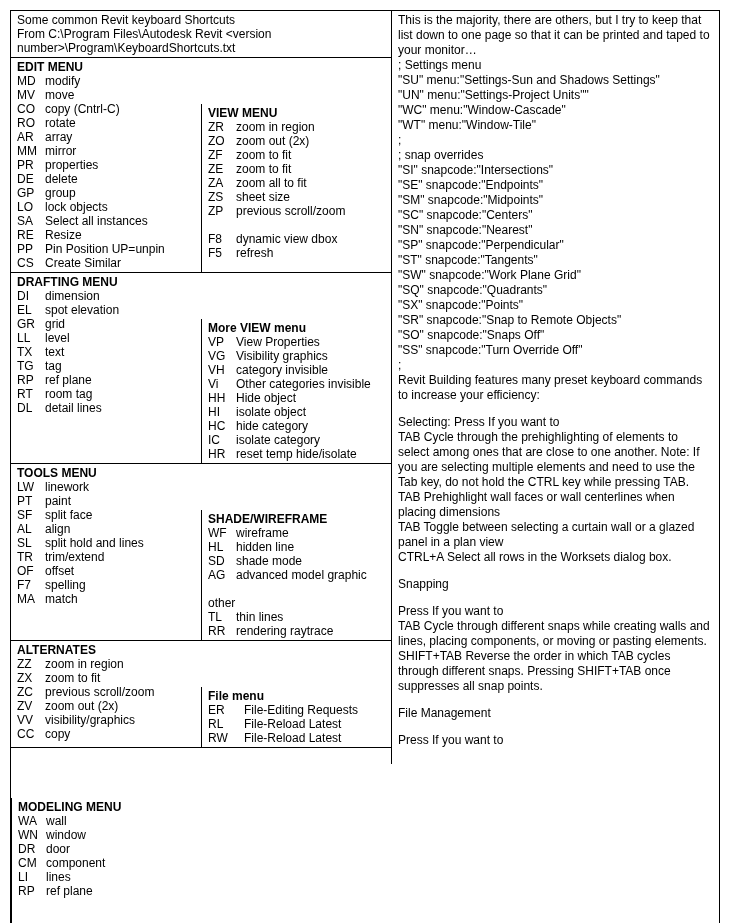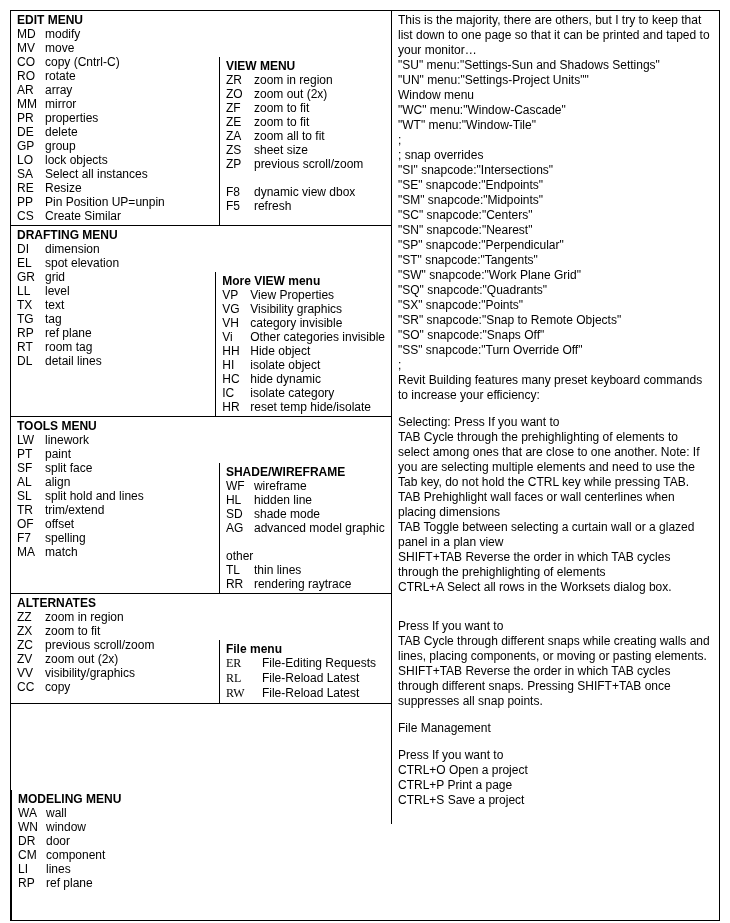--- a/index.html
+++ b/index.html
@@ -29,21 +29,20 @@
     box-sizing: border-box;
     padding: 2px 6px;
   }
   .top-note {
     padding: 2px 6px;
     border-bottom: 1px solid #000;
   }
   .row {
     display: flex;
     border-bottom: 1px solid #000;
-    gap: 36px;
   }
   .col {
     flex: 1 1 50%;
     padding: 2px 6px;
     box-sizing: border-box;
   }
   .col + .col {
     border-left: 1px solid #000;
     margin-top: 46px;
   }
@@ -53,41 +52,44 @@
   .item {
     white-space: nowrap;
   }
   .code {
     display: inline-block;
     width: 28px;
   }
   .code-wide {
     display: inline-block;
     width: 36px;
-    font-family: Liberation Serif, serif;
   }
   .right p {
     margin: 0;
     line-height: 1.25;
   }
   .right .gap {
     height: 12px;
   }
   .clearfix::after {
     content: "";
     display: block;
     clear: both;
   }
 </style>
 </head>
 <body>
 
 <div class="page clearfix">
 
   <div class="left">
+    <div class="top-note">
+      <div>Some common Revit keyboard Shortcuts</div>
+      <div>From  C:\Program Files\Autodesk Revit &lt;version number&gt;\Program\KeyboardShortcuts.txt</div>
+    </div>
 
     <div class="row">
       <div class="col">
         <div class="menu-title">EDIT MENU</div>
         <div>
             <div class="item"><span class="code">MD</span><span>modify</span></div>
             <div class="item"><span class="code">MV</span><span>move</span></div>
             <div class="item"><span class="code">CO</span><span>copy (Cntrl-C)</span></div>
             <div class="item"><span class="code">RO</span><span>rotate</span></div>
             <div class="item"><span class="code">AR</span><span>array</span></div>
@@ -136,21 +138,21 @@
       </div>
       <div class="col">
         <div class="menu-title">More VIEW menu</div>
         <div>
             <div class="item"><span class="code">VP</span><span>View Properties</span></div>
             <div class="item"><span class="code">VG</span><span>Visibility graphics</span></div>
             <div class="item"><span class="code">VH</span><span>category invisible</span></div>
             <div class="item"><span class="code">Vi</span><span>Other categories invisible</span></div>
             <div class="item"><span class="code">HH</span><span>Hide object</span></div>
             <div class="item"><span class="code">HI</span><span>isolate object</span></div>
-            <div class="item"><span class="code">HC</span><span>hide dynamic</span></div>
+            <div class="item"><span class="code">HC</span><span>hide category</span></div>
             <div class="item"><span class="code">IC</span><span>isolate category</span></div>
             <div class="item"><span class="code">HR</span><span>reset temp hide/isolate</span></div>
           </div>
       </div>
     </div>
 
     <div class="row">
       <div class="col">
         <div class="menu-title">TOOLS MENU</div>
         <div>
@@ -215,26 +217,26 @@
             <div class="item"><span class="code">RP</span><span>ref plane</span></div>
           </div>
         <br><br>
       </div>
     </div>
   </div>
 
   <div class="right">
     <p>This is the majority, there are others, but I try to keep that list down to one page so that it can be printed and taped to your monitor…</p>
 
+    <p>; Settings menu</p>
     <div>
         <p>"SU"  menu:"Settings-Sun and Shadows Settings"</p>
         <p>"UN"  menu:"Settings-Project Units""</p>
       </div>
 
-    <p>Window menu</p>
     <div>
         <p>"WC"  menu:"Window-Cascade"</p>
         <p>"WT"  menu:"Window-Tile"</p>
       </div>
 
     <p>;</p>
     <p>; snap overrides</p>
     <div>
         <p>"SI"    snapcode:"Intersections"</p>
         <p>"SE"   snapcode:"Endpoints"</p>
@@ -253,37 +255,32 @@
 
     <p>;</p>
     <p>Revit Building features many preset keyboard commands to increase your efficiency:</p>
     <div class="gap"></div>
 
     <p>Selecting: Press If you want to</p>
     <div>
         <p>TAB Cycle through the prehighlighting of elements to select among ones that are close to one another. Note: If you are selecting multiple elements and need to use the Tab key, do not hold the CTRL key while pressing TAB.</p>
         <p>TAB Prehighlight wall faces or wall centerlines when placing dimensions</p>
         <p>TAB Toggle between selecting a curtain wall or a glazed panel in a plan view</p>
-        <p>SHIFT+TAB Reverse the order in which TAB cycles through the prehighlighting of elements</p>
         <p>CTRL+A Select all rows in the Worksets dialog box.</p>
       </div>
     <div class="gap"></div>
 
+    <p>Snapping</p>
     <div class="gap"></div>
     <p>Press If you want to</p>
     <div>
         <p>TAB Cycle through different snaps while creating walls and lines, placing components, or moving or pasting elements.</p>
         <p>SHIFT+TAB Reverse the order in which TAB cycles through different snaps. Pressing SHIFT+TAB once suppresses all snap points.</p>
       </div>
     <div class="gap"></div>
 
     <p>File Management</p>
     <div class="gap"></div>
     <p>Press If you want to</p>
-    <div>
-        <p>CTRL+O Open a project</p>
-        <p>CTRL+P Print a page</p>
-        <p>CTRL+S Save a project</p>
-      </div>
     <br>
   </div>
 
 </div>
 
 </body></html>

